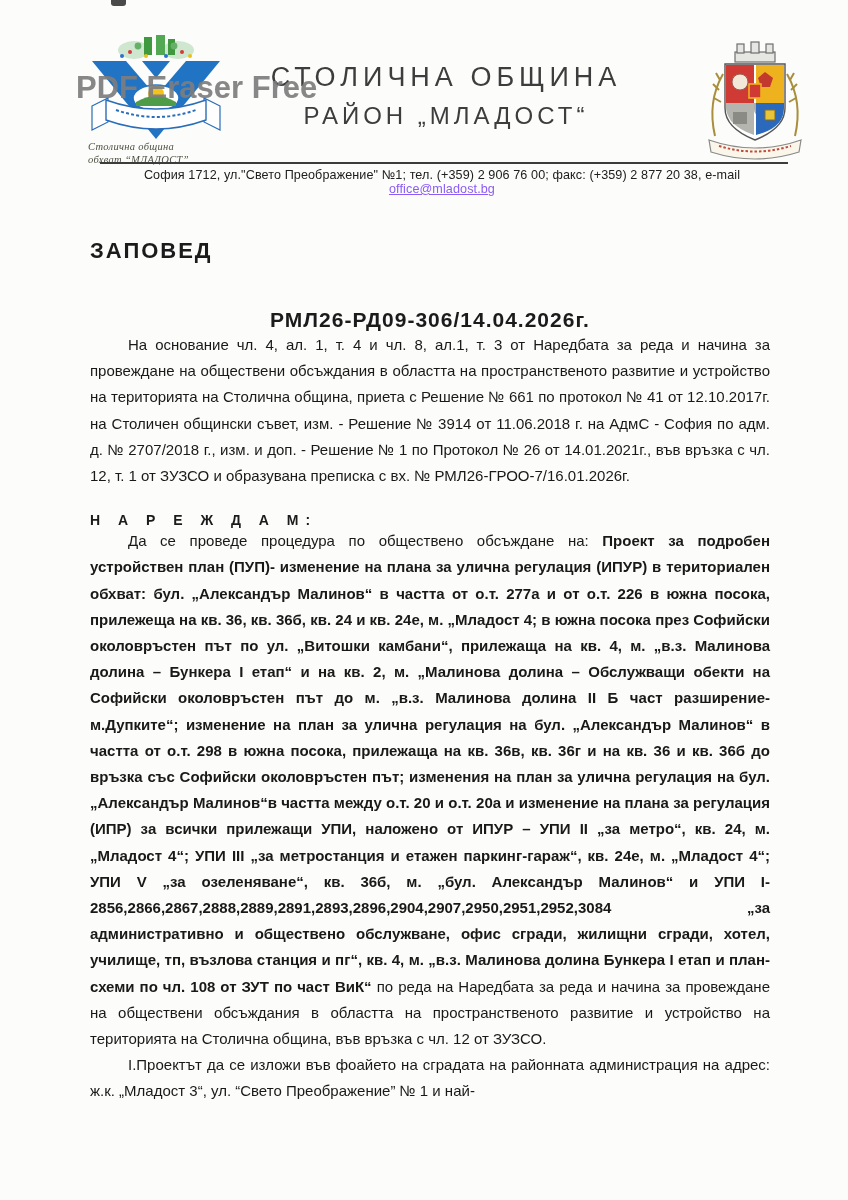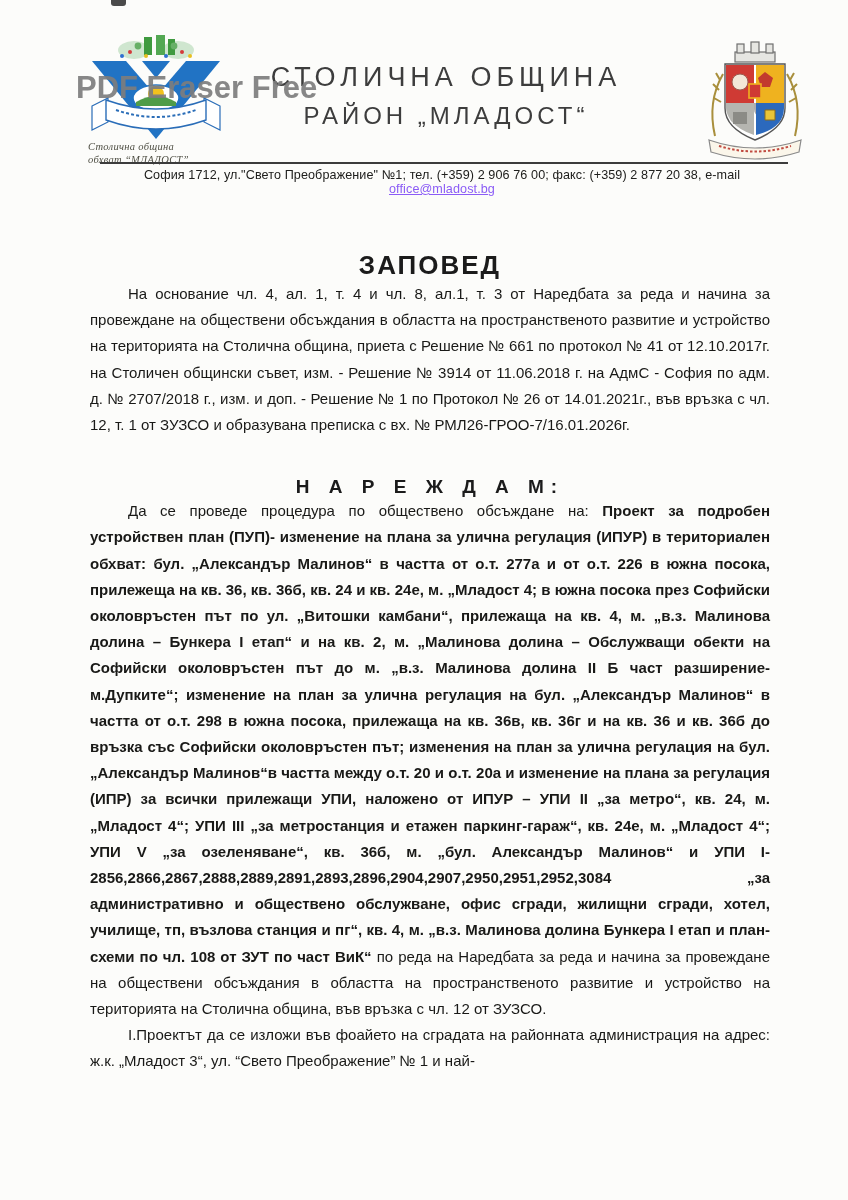--- a/index.html
+++ b/index.html
@@ -29,28 +29,28 @@
 
   .divider{position:absolute;left:100px;top:162px;width:688px;border-top:2px solid #3c3c3c;}
   .address{
     position:absolute;left:92px;top:168px;width:700px;text-align:center;
     font-size:12.6px;color:#20201e;letter-spacing:.1px;
   }
   .address a{color:#8b5cf6;text-decoration:underline;}
 
   
   .docbody{position:absolute;left:90px;top:228px;width:680px;}
-  .doc-title{text-align:center;font-size:26px;font-weight:bold;letter-spacing:2px;margin:22px 0 0;}
+  .doc-title{text-align:left;font-size:22px;font-weight:bold;letter-spacing:2px;margin:10px 0 0;}
   .doc-number{text-align:center;font-size:21px;font-weight:bold;letter-spacing:1px;margin-top:44px;}
   p.body{
     text-align:justify;font-size:15px;line-height:26.2px;
     text-indent:38px;margin:0;color:#191917;
   }
   .p1{margin-top:36px;}
-  .order-heading{text-align:center;font-weight:bold;font-size:19px;letter-spacing:7px;margin-top:38px;}
+  .order-heading{font-weight:bold;font-size:14px;letter-spacing:7px;margin-top:23px;}
   .p2{margin-top:22px;}
   .p3{margin-top:24px;}
   .bold{font-weight:bold;}
 </style>
 </head>
 <body>
 
 <div class="page">
 
   <div class="scan-mark"></div>
@@ -141,20 +141,21 @@
   <div class="divider"></div>
 
   <div class="address">
     <span>София 1712, ул."Свето Преображение" №1;  тел. (+359) 2 906 76 00; факс: (+359) 2 877 20 38, e-mail </span><a href="#">office@mladost.bg</a>
   </div>
 
   <div class="docbody">
 
     <div class="doc-title">ЗАПОВЕД</div>
 
+    <div class="doc-number">РМЛ26-РД09-306/14.04.2026г.</div>
 
     <p class="body p1">На основание чл. 4, ал. 1, т. 4 и чл. 8, ал.1, т. 3 от Наредбата за реда и начина за провеждане на обществени обсъждания в областта на пространственото развитие и устройство на територията на Столична община, приета с Решение № 661 по протокол № 41 от 12.10.2017г. на Столичен общински съвет, изм. - Решение № 3914 от 11.06.2018 г. на АдмС - София по адм. д. № 2707/2018 г., изм. и доп. - Решение № 1 по Протокол № 26 от 14.01.2021г., във връзка с чл. 12, т. 1 от ЗУЗСО и образувана преписка с вх. № РМЛ26-ГРОО-7/16.01.2026г.</p>
 
     <div class="order-heading">Н А Р Е Ж Д А М:</div>
 
     <p class="body p2"><span>Да се проведе процедура по обществено обсъждане на: </span><span class="bold">Проект за подробен устройствен план (ПУП)- изменение на плана за улична регулация (ИПУР) в териториален обхват: бул. „Александър Малинов“ в частта от о.т. 277а и от о.т. 226 в южна посока, прилежеща на кв. 36, кв. 36б, кв. 24 и кв. 24е, м. „Младост 4; в южна посока през Софийски околовръстен път по ул. „Витошки камбани“, прилежаща на кв. 4,  м. „в.з. Малинова долина – Бункера I етап“ и на кв. 2, м. „Малинова долина – Обслужващи обекти на Софийски околовръстен път до м. „в.з. Малинова долина II Б част разширение-м.Дупките“; изменение на план за улична регулация на бул. „Александър Малинов“ в частта от о.т. 298 в южна посока, прилежаща на кв. 36в, кв. 36г и на кв. 36 и кв. 36б до връзка със Софийски околовръстен път; изменения на план за улична регулация на бул. „Александър Малинов“в частта между о.т. 20 и о.т. 20а и изменение на плана за регулация (ИПР) за всички прилежащи УПИ, наложено от ИПУР – УПИ II „за метро“, кв. 24, м. „Младост 4“; УПИ III „за метростанция и етажен паркинг-гараж“, кв. 24е, м. „Младост 4“; УПИ V „за озеленяване“, кв. 36б, м. „бул. Александър Малинов“ и УПИ I-2856,2866,2867,2888,2889,2891,2893,2896,2904,2907,2950,2951,2952,3084 „за административно и обществено обслужване, офис сгради, жилищни сгради, хотел, училище, тп, възлова станция и пг“, кв. 4, м. „в.з. Малинова долина Бункера I етап и план-схеми по чл. 108 от ЗУТ по част ВиК“</span><span> по реда на Наредбата за реда и начина за провеждане на обществени обсъждания в областта на пространственото развитие и устройство на територията на Столична община, във връзка с чл. 12 от ЗУЗСО.</span></p>
 
     <p class="body p3">I.Проектът да се изложи във фоайето на сградата на районната администрация на адрес: ж.к. „Младост 3“, ул. “Свето Преображение” № 1 и най-</p>
 
   </div>

